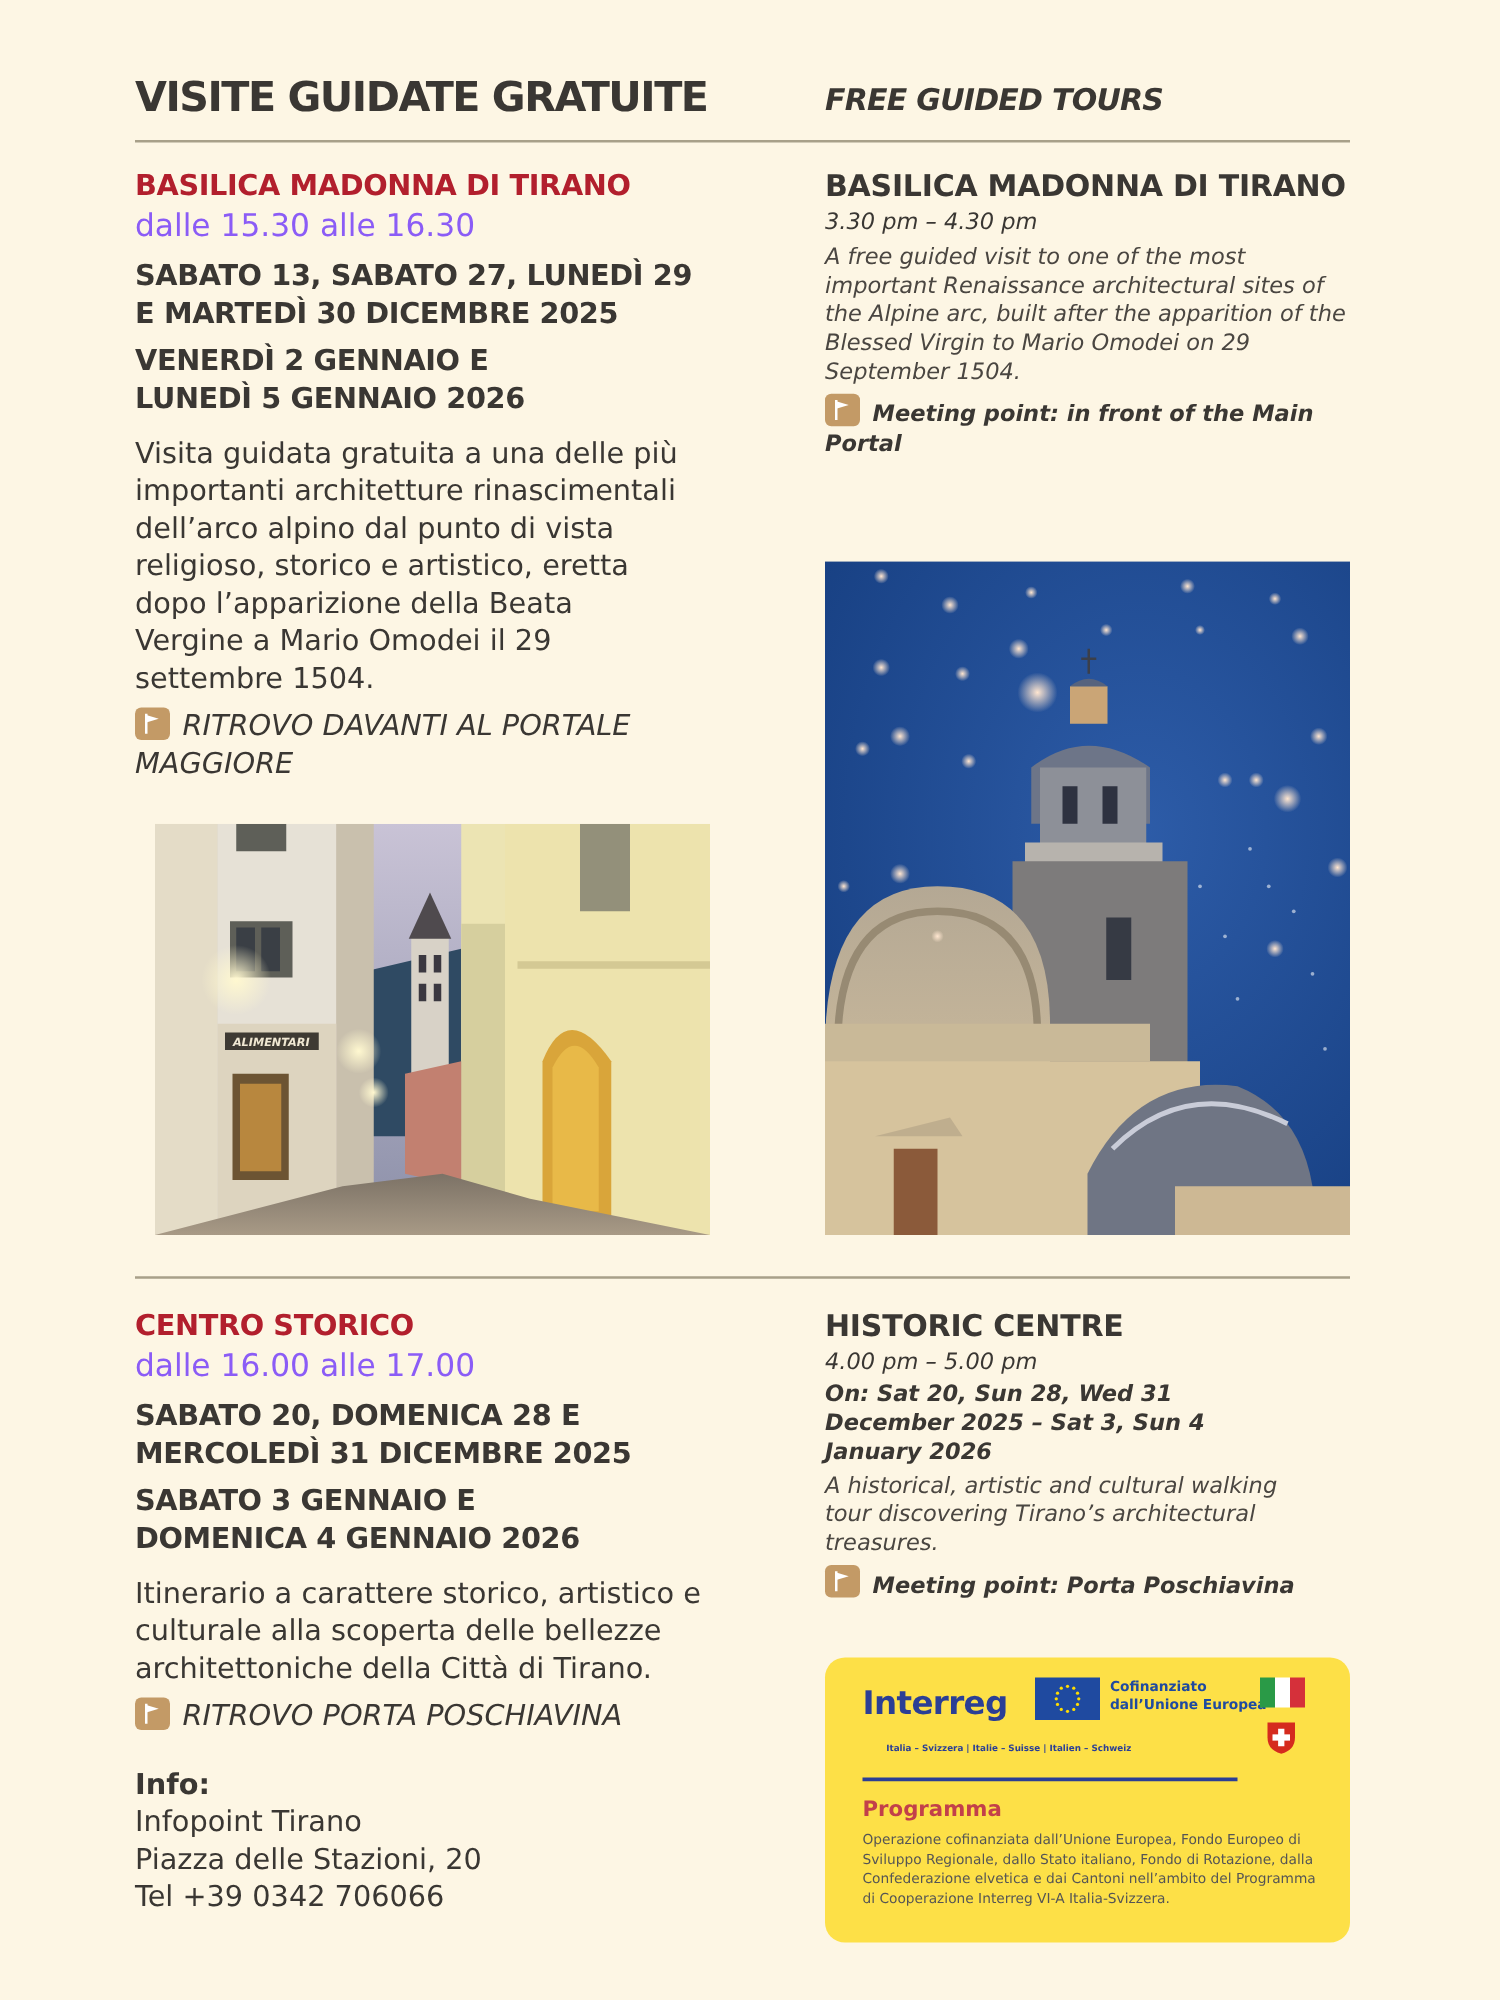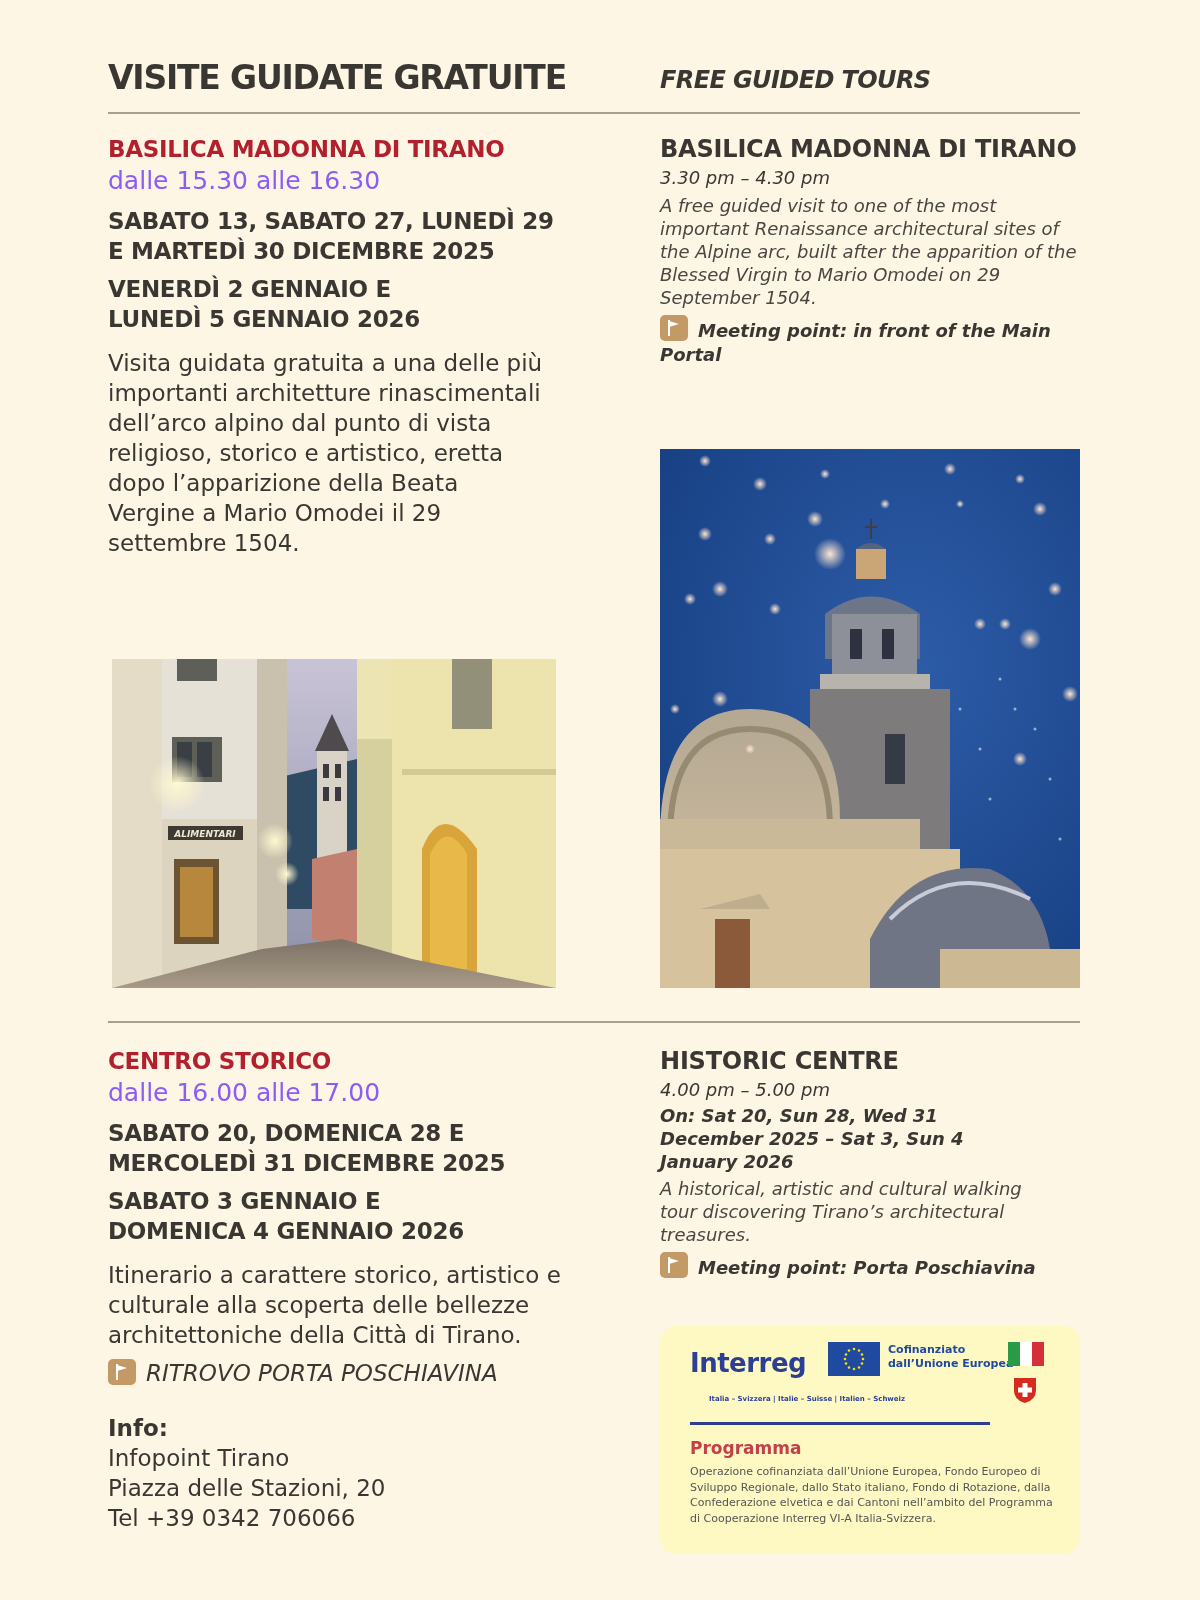--- a/index.html
+++ b/index.html
@@ -65,21 +65,21 @@
   .photo { overflow: hidden; }
   .photo svg { display: block; }
 
   
   .info { left: 108px; top: 1413px; font-size: 23px; line-height: 30px; }
   .info .lbl { font-weight: bold; }
 
   
   .fund {
     left: 660px; top: 1326px; width: 420px; height: 228px;
-    background: #fef9c3; border-radius: 16px;
+    background: #fde047; border-radius: 16px;
   }
   .interreg { position: absolute; left: 30px; top: 22px; font-size: 26px; font-weight: bold; color: #2b3f95; letter-spacing: -0.5px; }
   .eu-flag { position: absolute; left: 168px; top: 16px; width: 52px; height: 34px; background: #1f4aa0; }
   .cofin { position: absolute; left: 228px; top: 17px; font-size: 11px; font-weight: bold; color: #1f4aa0; line-height: 14px; width: 130px; }
   .it-flag { position: absolute; left: 348px; top: 16px; width: 36px; height: 24px; display: flex; }
   .it-flag span { flex: 1; }
   .ch-shield { position: absolute; left: 352px; top: 50px; }
   .regions { position: absolute; left: 30px; top: 69px; font-size: 7px; font-weight: bold; color: #2b3f95; padding-left: 19px; }
   .blue-rule { position: absolute; left: 30px; top: 96px; width: 300px; height: 3px; background: #2b3f95; }
   .sconf { position: absolute; left: 30px; top: 112px; font-size: 17px; font-weight: bold; color: #c2404a; }
@@ -91,37 +91,45 @@
 <div class="abs title-it">VISITE GUIDATE GRATUITE</div>
 <div class="abs title-en">FREE GUIDED TOURS</div>
 <div class="abs rule" style="top:112px"></div>
 
 <section class="abs col-it" style="top:134px">
   <div class="h-red">BASILICA MADONNA DI TIRANO</div>
   <div class="time-it">dalle 15.30 alle 16.30</div>
   <div class="dates-it" style="width:450px">SABATO 13, SABATO 27, LUNEDÌ 29 E MARTEDÌ 30 DICEMBRE 2025</div>
   <div class="dates-it" style="width:340px">VENERDÌ 2 GENNAIO E LUNEDÌ 5 GENNAIO 2026</div>
   <div class="body-it" style="width:440px">Visita guidata gratuita a una delle più importanti architetture rinascimentali dell’arco alpino dal punto di vista religioso, storico e artistico, eretta dopo l’apparizione della Beata Vergine a Mario Omodei il 29 settembre 1504.</div>
+  <div class="meet-it" style="width:450px">
+    <span class="flag-badge">
+      <svg width="20" height="20" viewBox="0 0 20 20">
+          <path d="M5 2 L5 18" stroke="#fff" stroke-width="2"></path>
+          <path d="M5 3 L15 6 L5 9 Z" fill="#fff"></path>
+        </svg>
+    </span><span>RITROVO DAVANTI AL PORTALE MAGGIORE</span>
+  </div>
 </section>
 
 <section class="abs col-en" style="top:134px">
   <div class="h-dark">BASILICA MADONNA DI TIRANO</div>
   <div class="time-en">3.30 pm – 4.30 pm</div>
   <div class="body-en" style="width:420px">A free guided visit to one of the most important Renaissance architectural sites of the Alpine arc, built after the apparition of the Blessed Virgin to Mario Omodei on 29 September 1504.</div>
   <div class="meet-en">
     <span class="flag-badge">
       <svg width="20" height="20" viewBox="0 0 20 20">
           <path d="M5 2 L5 18" stroke="#fff" stroke-width="2"></path>
           <path d="M5 3 L15 6 L5 9 Z" fill="#fff"></path>
         </svg>
     </span><span>Meeting point: in front of the Main Portal</span>
   </div>
 </section>
 
-<div class="abs photo" style="left:112px; top:659px; width:444px; height:329px;">
+<div class="abs photo" style="left:124px; top:659px; width:444px; height:329px;">
   <svg width="444" height="329" viewBox="0 0 444 329">
     <defs>
       <linearGradient id="sky" x1="0" y1="0" x2="0" y2="1">
           <stop offset="0" stop-color="#c9c3d6"></stop>
           <stop offset="1" stop-color="#8b8fa8"></stop>
         </linearGradient>
       <linearGradient id="road" x1="0" y1="0" x2="0" y2="1">
           <stop offset="0" stop-color="#7c7266"></stop>
           <stop offset="1" stop-color="#a89a86"></stop>
         </linearGradient>

